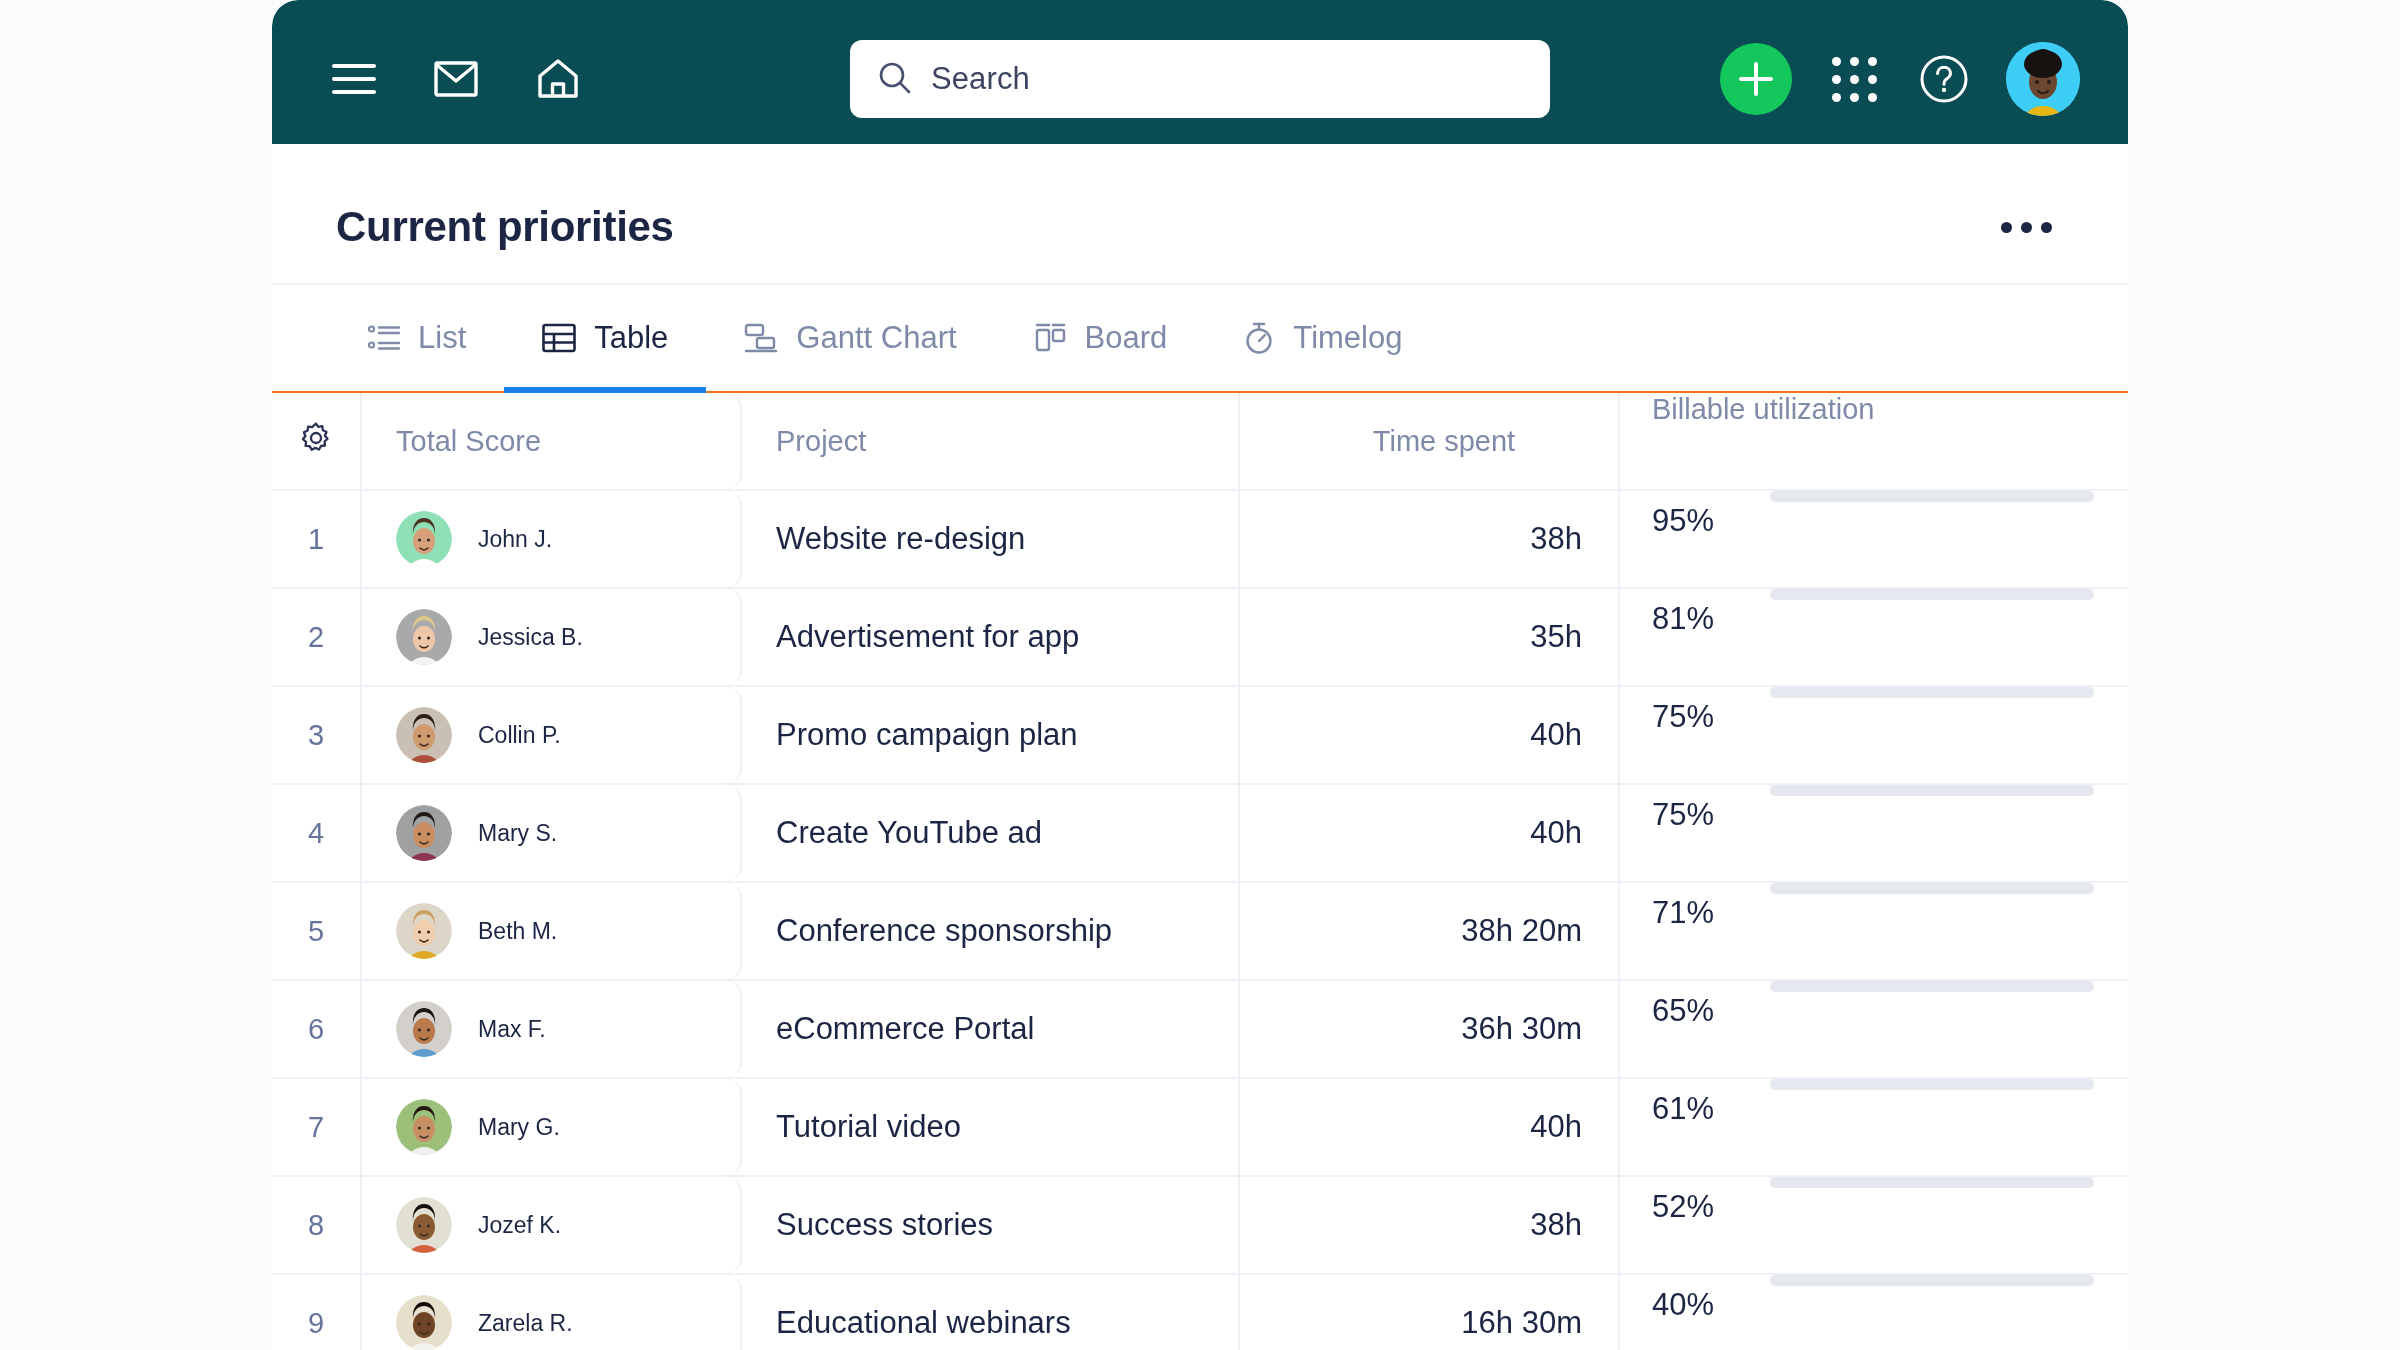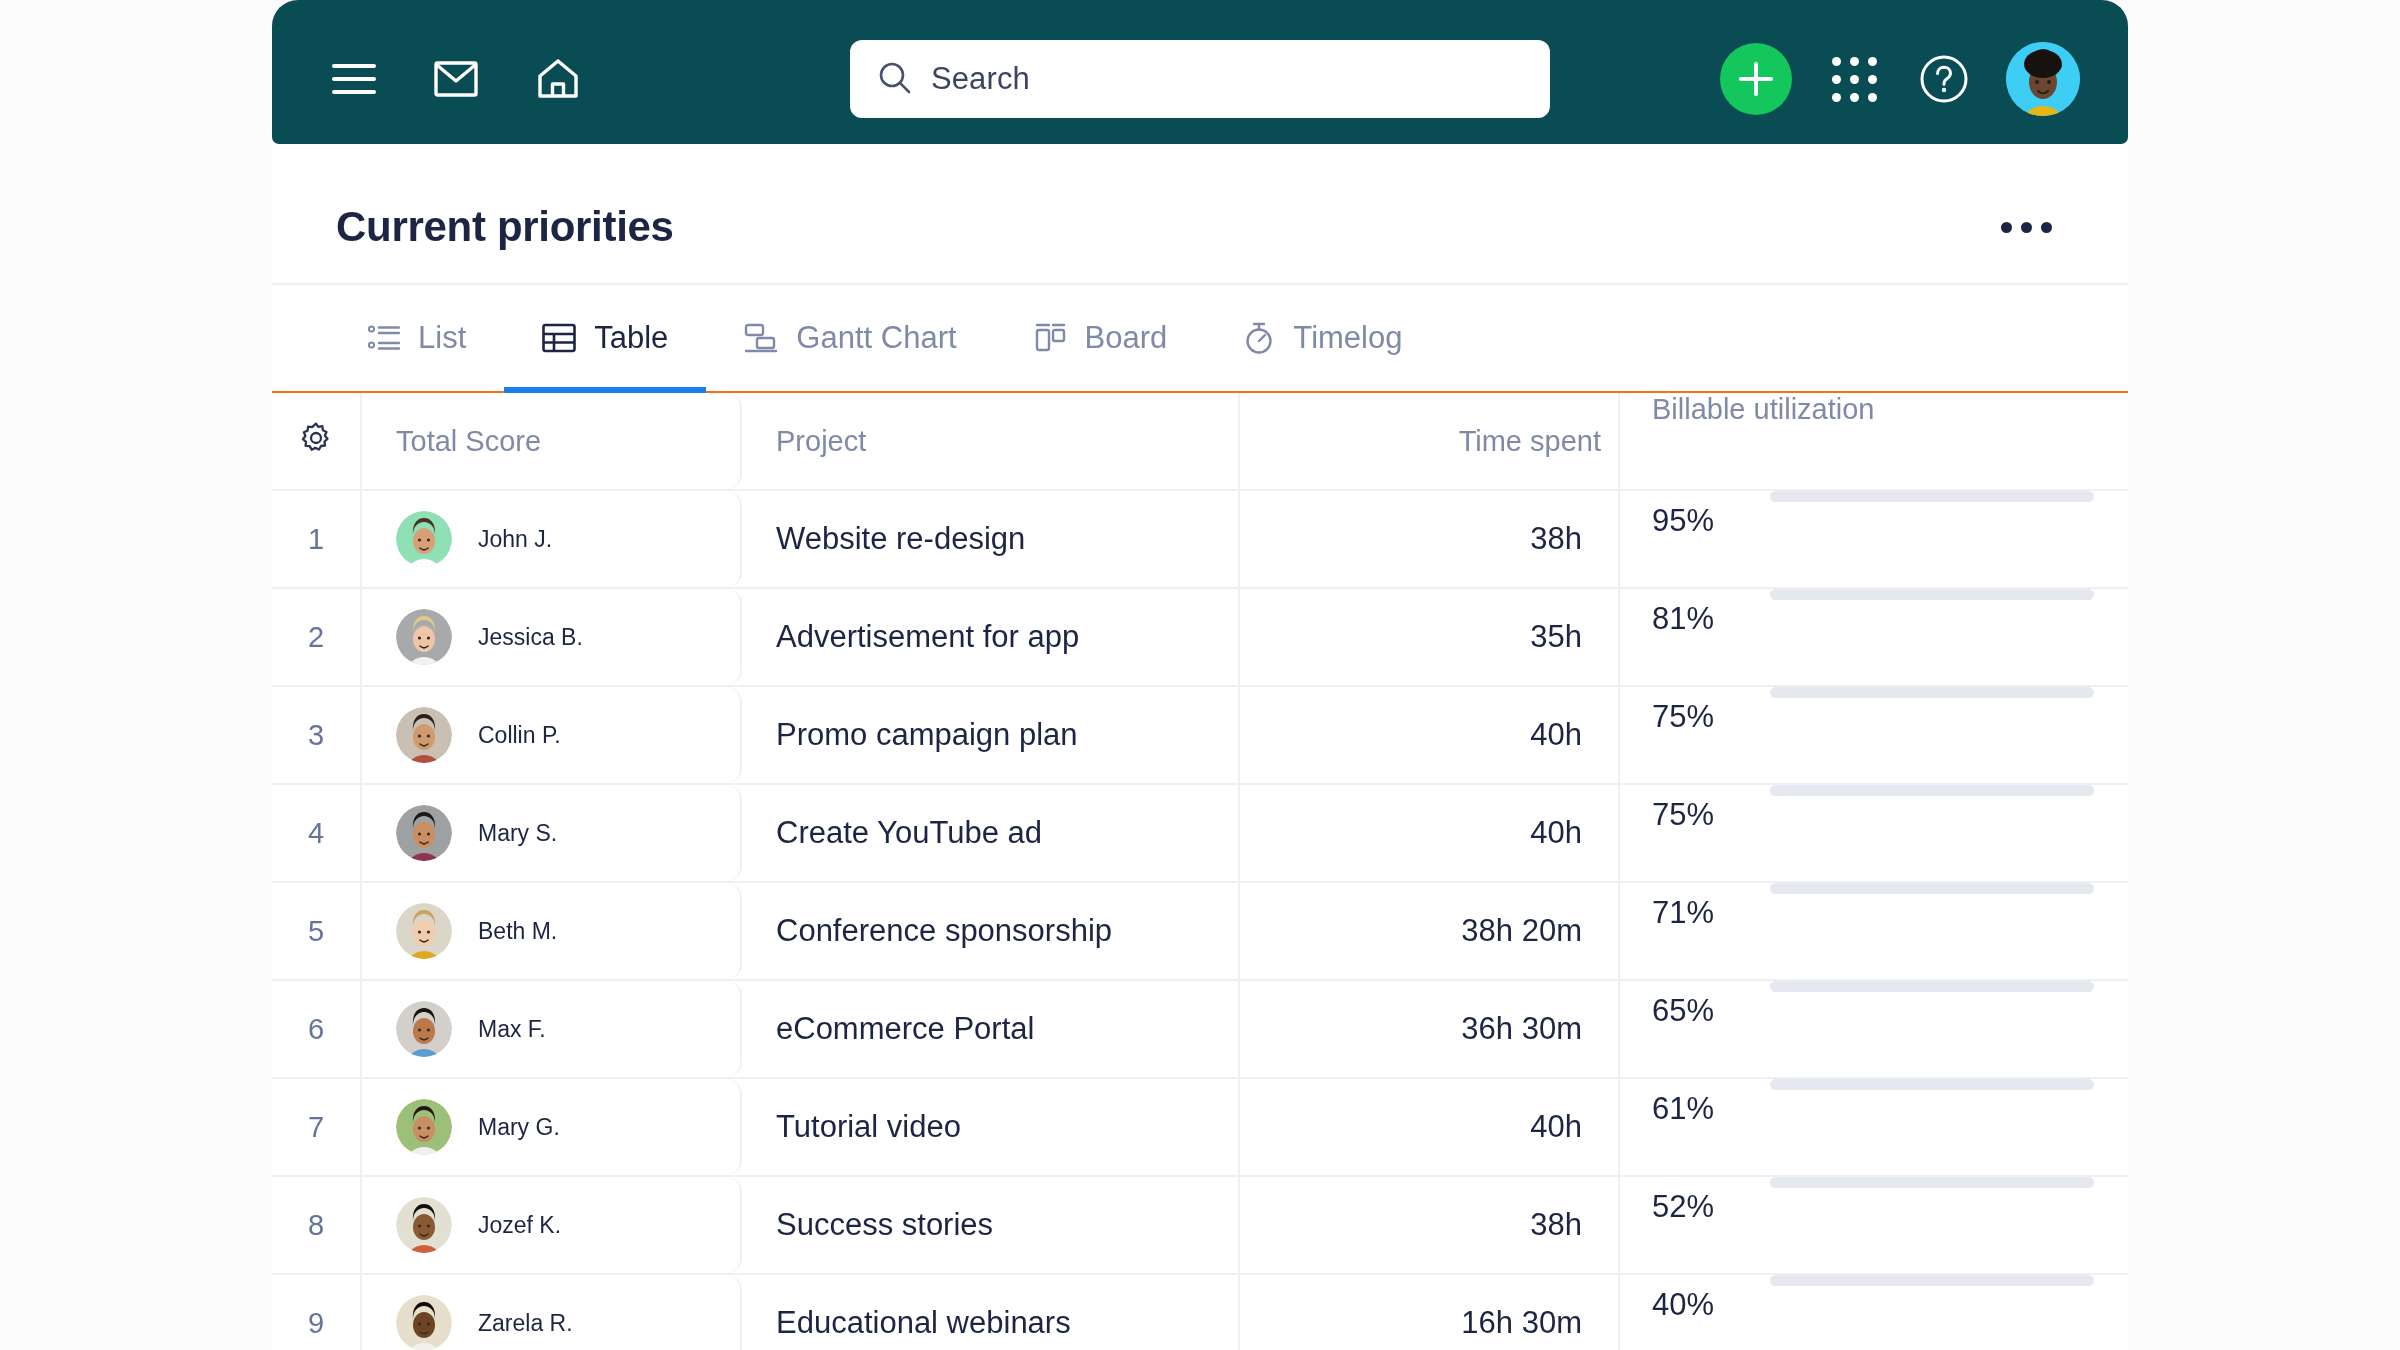--- a/index.html
+++ b/index.html
@@ -32,21 +32,20 @@
   .topbar {
     height: 144px;
     flex: 0 0 144px;
     background: #0a4c54;
     border-top-left-radius: 26px;
     border-top-right-radius: 26px;
     display: flex;
     align-items: center;
     padding: 14px 48px 0 56px;
     position: relative;
-    border-radius: 7px;
   }
   .topbar-left { display: flex; align-items: center; gap: 50px; }
   .nav-icon {
     width: 52px; height: 52px;
     display: flex; align-items: center; justify-content: center;
     cursor: pointer;
   }
   .nav-icon svg { display: block; }
 
   
@@ -402,21 +401,21 @@
             <circle cx="17" cy="17" r="5" stroke="#2b3354" stroke-width="2.3"></circle>
           </svg>
         </span>
       </div>
       <div class="c-score">
         <span class="th-label">Total Score</span>
       </div>
       <div class="c-proj">
         <span class="th-label">Project</span>
       </div>
-      <div class="c-time" style="justify-content:flex-end; padding-left:34px; padding-right:17px;">
+      <div class="c-time" style="justify-content:center; padding-left:34px; padding-right:4px;">
         <span class="th-label">Time spent</span>
       </div>
       <div class="c-bill">
         <span class="th-label">Billable utilization</span>
       </div>
     </div>
 
     <div id="rows-container">
         <div class="trow">
           <div class="c-num">1</div>

